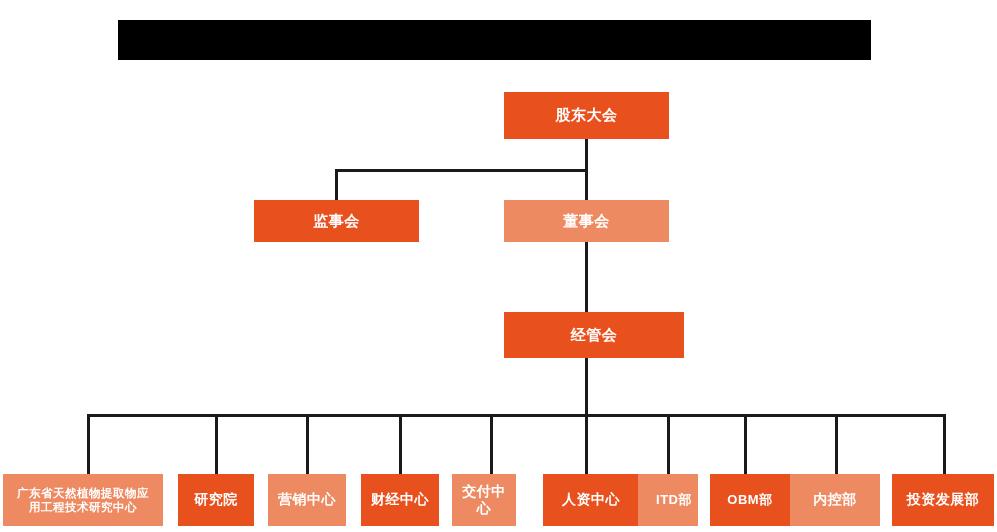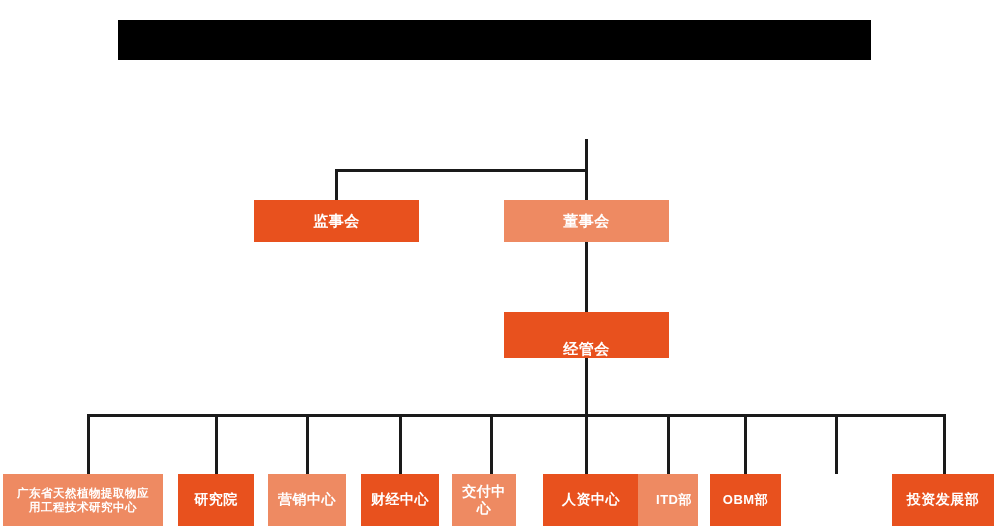--- a/index.html
+++ b/index.html
@@ -91,30 +91,33 @@
   <div class="line v" style="left:215px; top:414px; height:60px;"></div>
   <div class="line v" style="left:306px; top:414px; height:60px;"></div>
   <div class="line v" style="left:399px; top:414px; height:60px;"></div>
   <div class="line v" style="left:490px; top:414px; height:60px;"></div>
   <div class="line v" style="left:585px; top:414px; height:60px;"></div>
   <div class="line v" style="left:667px; top:414px; height:60px;"></div>
   <div class="line v" style="left:744px; top:414px; height:60px;"></div>
   <div class="line v" style="left:835px; top:414px; height:60px;"></div>
   <div class="line v" style="left:943px; top:414px; height:60px;"></div>
 
+  <div class="node dark t-lg" style="left:504px; top:92px; width:165px; height:47px;">
+    <span class="label">股东大会</span>
+  </div>
 
   <div class="node dark t-lg" style="left:254px; top:200px; width:165px; height:42px;">
     <span class="label">监事会</span>
   </div>
 
   <div class="node light t-lg" style="left:504px; top:200px; width:165px; height:42px;">
     <span class="label">董事会</span>
   </div>
 
-  <div class="node dark t-lg" style="left:504px; top:312px; width:165px; height:46px;align-items:flex-end;">
+  <div class="node dark t-lg" style="left:504px; top:312px; width:180px; height:46px;">
     <span class="label">经管会</span>
   </div>
 
   <div class="node light t-xs" style="left:3px; top:474px; width:160px; height:52px; flex-direction:column;">
     <span class="label">广东省天然植物提取物应</span>
     <span class="label">用工程技术研究中心</span>
   </div>
 
   <div class="node dark t-md" style="left:178px; top:474px; width:76px; height:52px;">
     <span class="label">研究院</span>
@@ -133,22 +136,25 @@
   </div>
 
   <div class="node dark t-md" style="left:543px; top:474px; width:96px; height:52px;">
     <span class="label">人资中心</span>
   </div>
 
   <div class="node light t-sm" style="left:638px; top:474px; width:60px; height:52px;padding-left:12px;">
     <span class="label">ITD部</span>
   </div>
 
-  <div class="node dark t-sm" style="left:710px; top:474px; width:71px; height:52px;">
+  <div class="node dark t-sm" style="left:710px; top:474px; width:80px; height:52px;">
     <span class="label">OBM部</span>
   </div>
 
+  <div class="node light t-md" style="left:790px; top:474px; width:90px; height:52px;">
+    <span class="label">内控部</span>
+  </div>
 
   <div class="node dark t-md" style="left:892px; top:474px; width:102px; height:52px;">
     <span class="label">投资发展部</span>
   </div>
 
 </div>
 
 </body></html>

